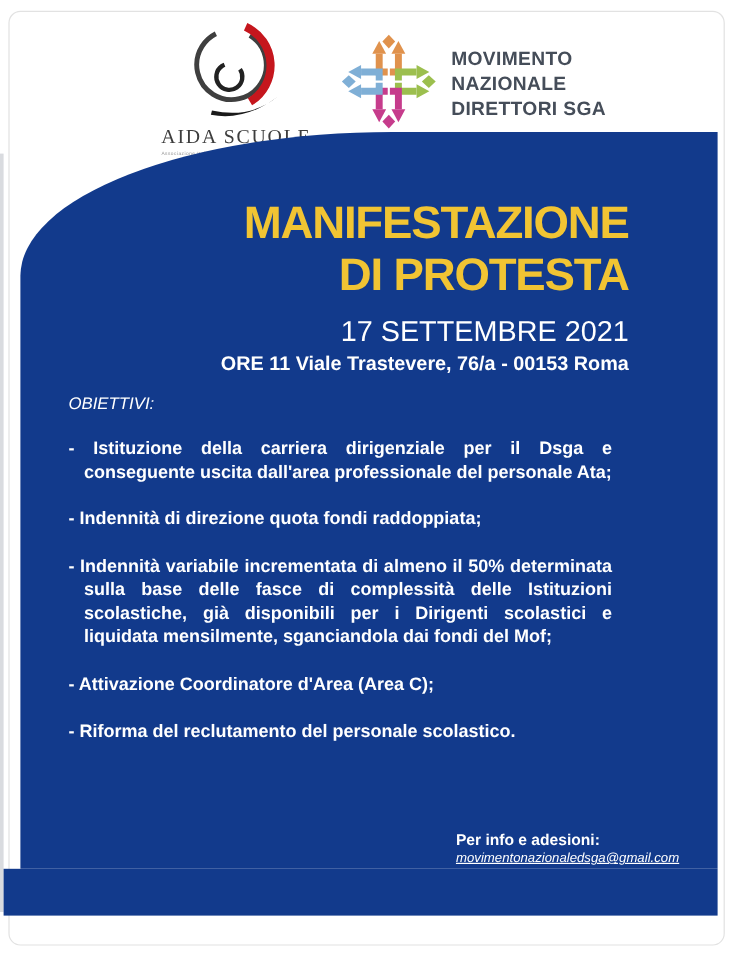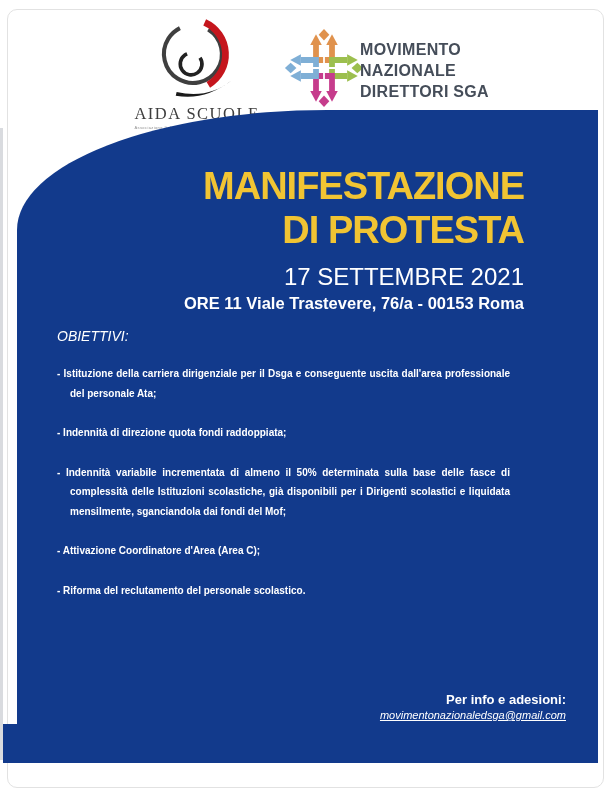--- a/index.html
+++ b/index.html
@@ -11,41 +11,41 @@
     border:1px solid #e2e2e2;border-radius:10px;pointer-events:none;}
   .left-edge{position:absolute;left:0;top:128px;width:3px;height:632px;background:#b9bdc4;opacity:.55;}
 
   
   .aida{position:absolute;left:130px;top:16px;width:134px;text-align:center;}
   .aida svg{display:block;margin:0 auto;}
   .aida-name{font-family:"Liberation Serif", serif;font-size:16.5px;letter-spacing:1.5px;
     color:#3d3d3d;margin-top:2px;white-space:nowrap;}
   .aida-tagline{font-size:4px;color:#8f8f8f;letter-spacing:.4px;margin-top:1px;white-space:nowrap;overflow:hidden;}
   .pinwheel{position:absolute;left:284px;top:27px;}
-  .mn-text{position:absolute;left:360px;top:39px;font-size:16px;font-weight:bold;
+  .mn-text{position:absolute;left:376px;top:39px;font-size:16px;font-weight:bold;
     color:#454d59;line-height:21px;letter-spacing:.3px;white-space:nowrap;}
 
   
   .panel{position:absolute;left:17px;top:110px;width:581px;height:614px;
     background:#123a8c;border-top-left-radius:310px 120px;}
   .panel-strip{position:absolute;left:3px;top:724px;width:595px;height:39px;background:#123a8c;}
 
   .content{position:absolute;left:17px;top:110px;width:521px;color:#ffffff;}
   .hero{text-align:right;padding:54px 14px 0 40px;}
   .hero-title{color:#f1c433;font-size:38px;line-height:44px;font-weight:bold;
     letter-spacing:-1px;white-space:nowrap;}
   .hero-date{color:#ffffff;font-size:24px;font-weight:normal;margin-top:11px;letter-spacing:0;}
   .hero-addr{color:#ffffff;font-size:16.5px;font-weight:bold;margin-top:3px;}
 
   .objectives{padding:15px 28px 0 40px;}
   .obj-heading{font-style:italic;font-size:14px;font-weight:500;margin-bottom:15px;}
-  .obj-item{font-size:10px;font-weight:bold;line-height:19.5px;text-align:justify;
+  .obj-item{font-size:15px;font-weight:bold;line-height:19.5px;text-align:justify;
     padding-left:13px;text-indent:-13px;margin-bottom:14px;margin-top:20px;}
 
-  .footer{position:absolute;right:44px;top:692px;text-align:right;color:#ffffff;}
+  .footer{position:absolute;right:44px;top:692px;text-align:left;color:#ffffff;}
   .footer-label{font-size:13px;font-weight:bold;line-height:16px;}
   .footer a{color:#ffffff;font-style:italic;font-size:11px;line-height:15.5px;display:block;}
   .footer a.u{text-decoration:underline;}
   .footer a.nu{text-decoration:none;}
 </style>
 </head>
 <body>
 
 <div id="poster">
 

